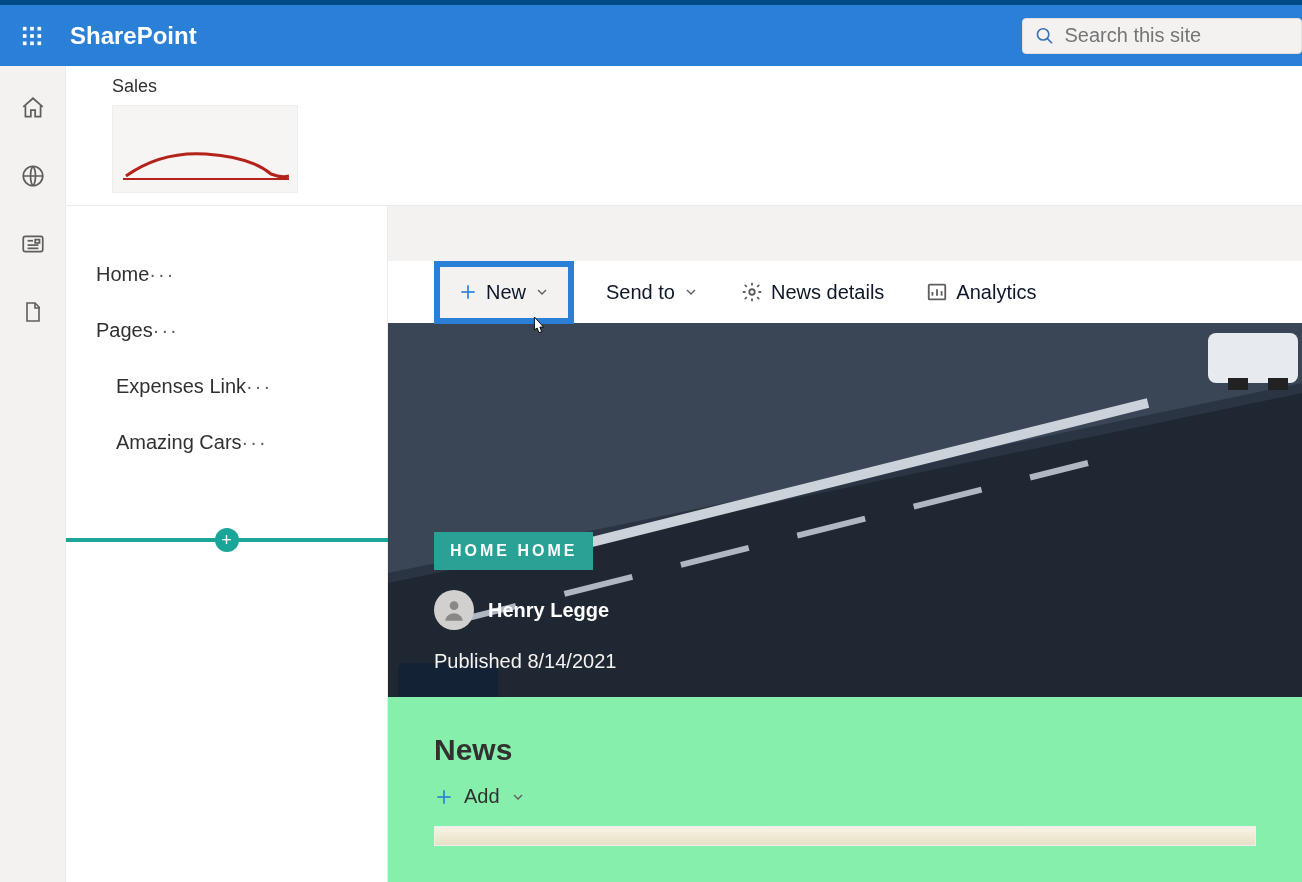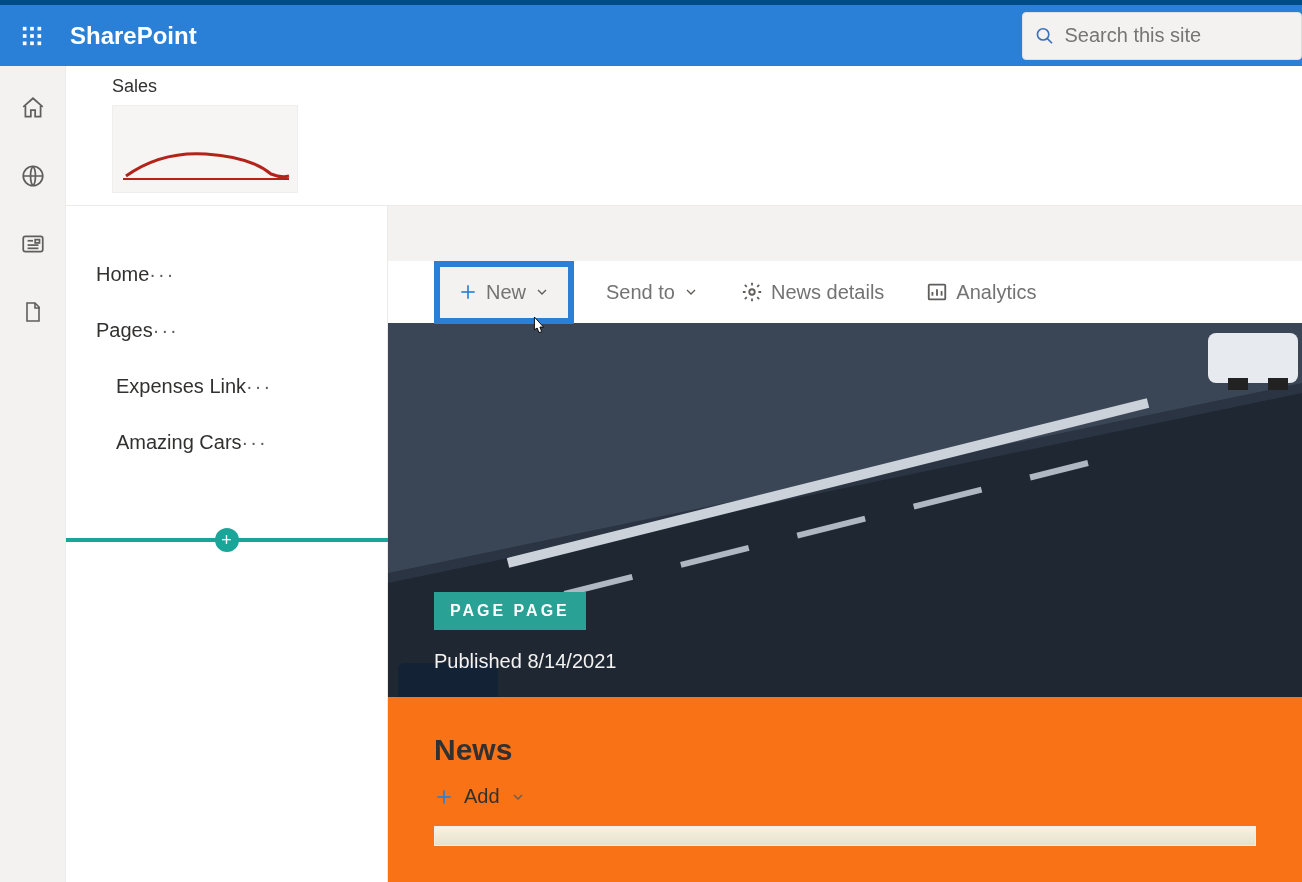--- a/index.html
+++ b/index.html
@@ -4,21 +4,21 @@
 <style>
   * { box-sizing: border-box; margin: 0; padding: 0; font-family: "Segoe UI", Arial, sans-serif; }
   body { width: 1302px; height: 882px; overflow: hidden; background: #fff; color: #323130; }
 
   
   .suite-bar { display:flex; align-items:center; height:66px; background:#2a80d6; border-top:5px solid #004c87; padding-left:12px; color:#fff; }
   .waffle { width:40px; height:40px; display:flex; align-items:center; justify-content:center; cursor:pointer; }
   .waffle svg { fill:#fff; }
   .brand { font-size:24px; font-weight:600; margin-left:18px; }
   .suite-spacer { flex:1; }
-  .search-wrap { width:280px; height:48px; background:#f3f2f1; border-radius:4px; display:flex; align-items:center; padding:0 12px; margin-right:0; border:1px solid #e1dfdd; }
+  .search-wrap { width:280px; height:36px; background:#f3f2f1; border-radius:4px; display:flex; align-items:center; padding:0 12px; margin-right:0; border:1px solid #e1dfdd; }
   .search-wrap input { border:none; background:transparent; outline:none; font-size:20px; color:#605e5c; width:100%; margin-left:10px; }
   .search-wrap svg { stroke:#3b6fb6; fill:none; stroke-width:2; }
 
   .shell { display:flex; height:calc(100% - 66px); }
 
   
   .rail { width:66px; background:#f3f2f1; display:flex; flex-direction:column; align-items:center; padding-top:28px; gap:40px; border-right:1px solid #edebe9; }
   .rail-item { width:28px; height:28px; display:flex; align-items:center; justify-content:center; cursor:pointer; }
   .rail-item svg { stroke:#605e5c; fill:none; stroke-width:1.6; }
 
@@ -39,39 +39,39 @@
   .nav-item .dots { color:#605e5c; letter-spacing:2px; font-size:20px; padding-right:6px;}
   .nav-item.indent .label { padding-left:20px; }
   .nav-insert { position:absolute; left:-8px; right:-8px; height:4px; background:#1aa599; top:332px; }
   .nav-insert .bubble { position:absolute; left:50%; top:-10px; width:24px; height:24px; border-radius:50%; background:#1aa599; transform:translateX(-50%); display:flex;align-items:center;justify-content:center;color:#fff;font-size:18px;}
 
   
   .page-area { flex:1; display:flex; flex-direction:column; background:#f3f2f1; }
   .gap { height:58px; background:#f3f2f1; }
   .cmdbar-wrap { background:#fff; }
   .cmdbar { display:flex; align-items:center; height:62px; gap:22px; padding-left:46px; background:#fff; position:relative;}
-  .cmd { display:flex; align-items:center; gap:8px; font-size:20px; color:#737373; cursor:pointer; padding:6px 10px; }
+  .cmd { display:flex; align-items:center; gap:8px; font-size:20px; color:#0f172a; cursor:pointer; padding:6px 10px; }
   .cmd.new { border:6px solid #2a80d6; padding:14px 18px; background:#f3f2f1; position:relative; z-index:2;}
   .cmd svg { stroke:#2a80d6; fill:none; stroke-width:2; }
   .cmd .chev { stroke:#605e5c; }
   .cmd.gear svg, .cmd.anl svg { stroke:#605e5c; }
   .cursor-ptr { position:absolute; left:88px; top:48px; pointer-events:none; z-index:3;}
 
   .hero { position:relative; height:392px; background:#27313f; overflow:hidden; color:#fff; }
   .hero-bg { position:absolute; inset:0; }
   .hero-content { position:absolute; left:46px; bottom:24px; }
   .badge { display:inline-block; background:#2aa195; color:#fff; font-size:16px; letter-spacing:3px; padding:10px 16px; font-weight:600;}
   .hero-title { font-size:46px; font-weight:600; margin-top:18px; text-shadow:0 1px 3px rgba(0,0,0,.4);}
   .author-row { display:flex; align-items:center; gap:14px; margin-top:20px; }
   .avatar { width:40px; height:40px; border-radius:50%; background:#d2d0ce; display:flex; align-items:center; justify-content:center; }
   .avatar svg { fill:#8a8886; }
   .author { font-size:20px; font-weight:600; }
   .pubdate { font-size:20px; margin-top:20px; color:#f3f2f1; }
 
-  .news { padding:36px 46px; background:#f97316; }
+  .news { padding:36px 46px; background:#86efac; }
   .news-title { font-size:30px; font-weight:600; margin-bottom:18px; }
   .add-btn { display:flex; align-items:center; gap:10px; font-size:20px; color:#323130; cursor:pointer; }
   .add-btn svg { stroke:#2a80d6; fill:none; stroke-width:2; }
   .news-card { margin-top:18px; height:20px; background:linear-gradient(to top,#e8e0c8,#f7f3e4); border:1px solid #eee;}
 </style>
 </head>
 <body>
 
 <div class="suite-bar">
   <div class="waffle">
@@ -216,21 +216,30 @@
             <polygon points="0,0 914,0 914,60 0,250" fill="#3a4656"></polygon>
             <polygon points="0,260 914,70 914,392 0,392" fill="#1f2732"></polygon>
             <line x1="120" y1="240" x2="760" y2="80" stroke="#ccd2da" stroke-width="10"></line>
             <line x1="60" y1="300" x2="700" y2="140" stroke="#aeb7c2" stroke-width="6" stroke-dasharray="70 50"></line>
             <rect x="820" y="10" width="90" height="50" rx="8" fill="#e7ebef"></rect>
             <rect x="840" y="55" width="20" height="12" fill="#222"></rect>
               <rect x="880" y="55" width="20" height="12" fill="#222"></rect>
             <rect x="10" y="340" width="100" height="40" rx="6" fill="#142235"></rect>
           </svg>
           <div class="hero-content">
-            <span class="badge">PAGE PAGE</span>
+            <span class="badge">HOME HOME</span>
+            <div class="author-row">
+              <div class="avatar">
+                <svg width="26" height="26" viewBox="0 0 24 24">
+                    <circle cx="12" cy="8" r="4"></circle>
+                    <path d="M4 22c0-4 4-7 8-7s8 3 8 7z"></path>
+                  </svg>
+              </div>
+              <div class="author">Henry Legge</div>
+            </div>
             <div class="pubdate">Published 8/14/2021</div>
           </div>
         </div>
 
         <div class="news">
           <div class="news-title">News</div>
           <div class="add-btn">
             <svg width="20" height="20" viewBox="0 0 24 24">
                 <line x1="12" y1="4" x2="12" y2="20"></line>
                 <line x1="4" y1="12" x2="20" y2="12"></line>

